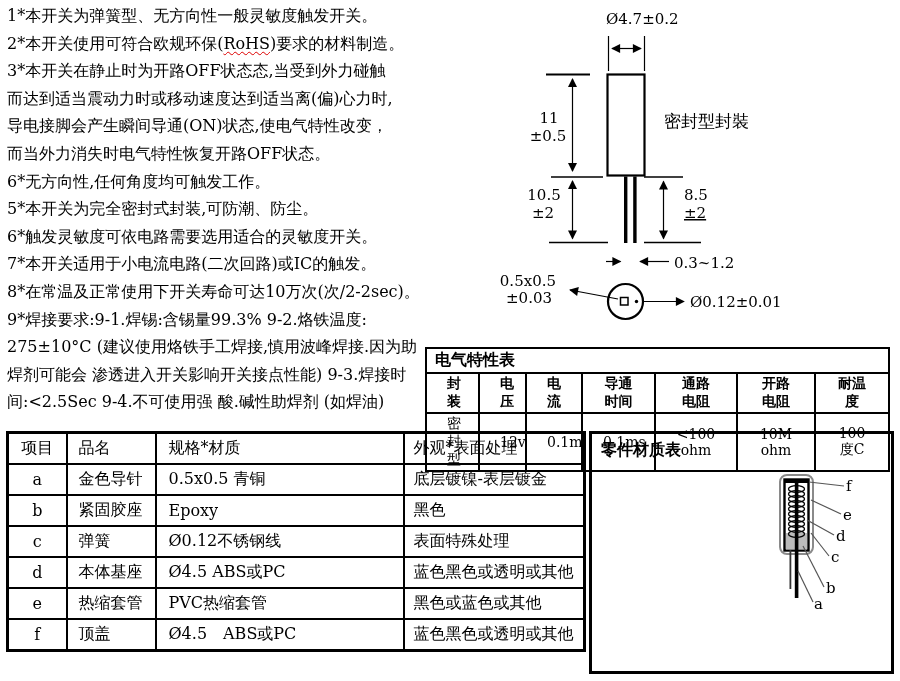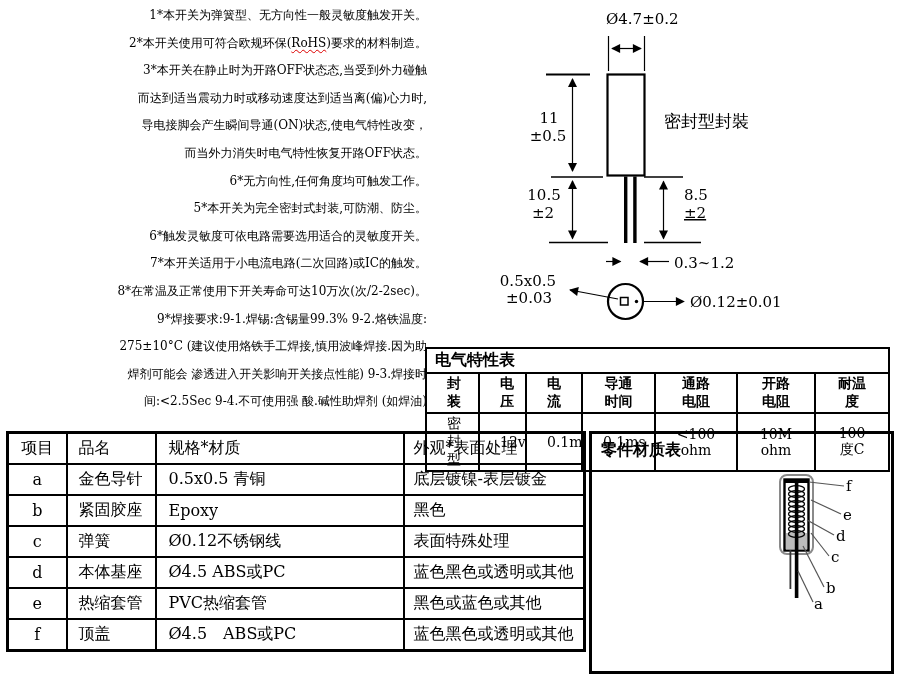--- a/index.html
+++ b/index.html
@@ -4,21 +4,21 @@
 <style>
   html,body{margin:0;padding:0;}
   body{
     width:900px;height:681px;position:relative;overflow:hidden;
     background:#ffffff;color:#000;
     font-family:"DejaVu Serif","Liberation Serif",serif;
   }
   
   .notes{
     position:absolute;left:7px;top:2px;width:420px;
-    font-size:12px;line-height:27.6px;white-space:nowrap;text-align:right;
+    font-size:16px;line-height:27.6px;white-space:nowrap;
   }
   .rohs{
     text-decoration-line:underline;
     text-decoration-style:wavy;
     text-decoration-color:#dd0000;
     text-decoration-thickness:1px;
     text-underline-offset:2px;
   }
   
   .drawsvg{position:absolute;left:0;top:0;}

